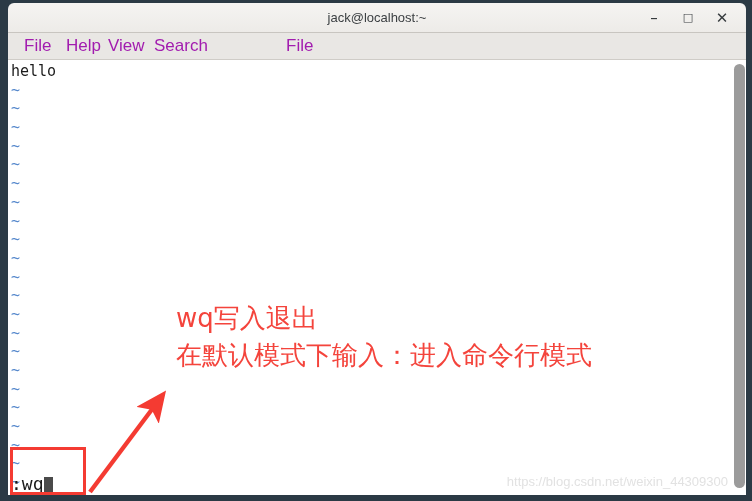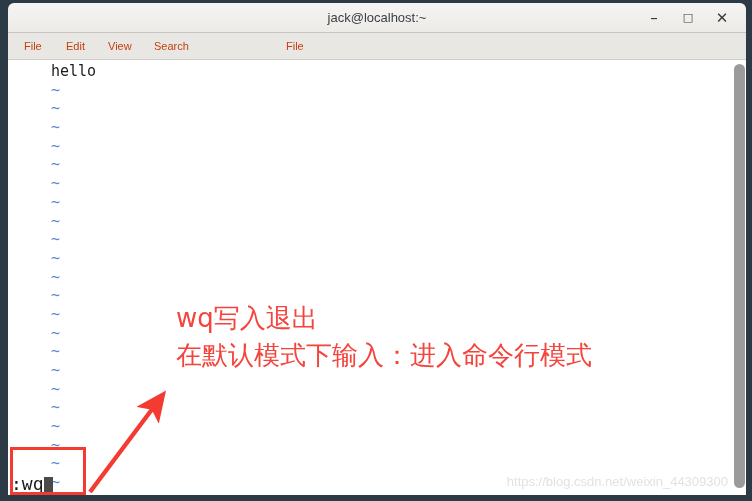--- a/index.html
+++ b/index.html
@@ -74,22 +74,22 @@
     height: 27px;
     background: #e9e7e4;
     border-bottom: 1px solid #cfccc7;
     box-sizing: border-box;
   }
   .menu-item {
     position: absolute;
     top: 0;
     height: 26px;
     line-height: 26px;
-    font-size: 11px;
-    color: #c2410c;
+    font-size: 17px;
+    color: #a21caf;
     padding: 0 6px;
     white-space: nowrap;
     font-family: "Liberation Sans", sans-serif;
     cursor: default;
   }
 
   
   #terminal {
     position: absolute;
     left: 8px;
@@ -108,21 +108,20 @@
     width: 720px;
   }
   .vline {
     height: 18.7px;
     line-height: 18.7px;
     font-family: "DejaVu Sans Mono", "Liberation Mono", monospace;
     font-size: 15px;
     color: #1b1b1b;
     padding-left: 3px;
     white-space: pre;
-    margin-left: 40px;
   }
   .vline.tilde {
     color: #5588cc;
   }
 
   
   #cmdline {
     position: absolute;
     left: 3px;
     bottom: 2px;
@@ -212,21 +211,21 @@
 
   <div id="titlebar">
     <div id="title-text">jack@localhost:~</div>
     <div class="winbtn" id="btn-min">–</div>
     <div class="winbtn" id="btn-max">□</div>
     <div class="winbtn" id="btn-close">✕</div>
   </div>
 
   <div id="menubar">
     <div class="menu-item" style="left:10px">File</div>
-    <div class="menu-item" style="left:52px">Edit</div>
+    <div class="menu-item" style="left:52px">Help</div>
     <div class="menu-item" style="left:94px">View</div>
     <div class="menu-item" style="left:140px">Search</div>
     <div class="menu-item" style="left:272px">File</div>
   </div>
 
   <div id="terminal">
 
     <div id="vim-lines">
         <div class="vline">hello</div>
         <div class="vline tilde">~</div>

